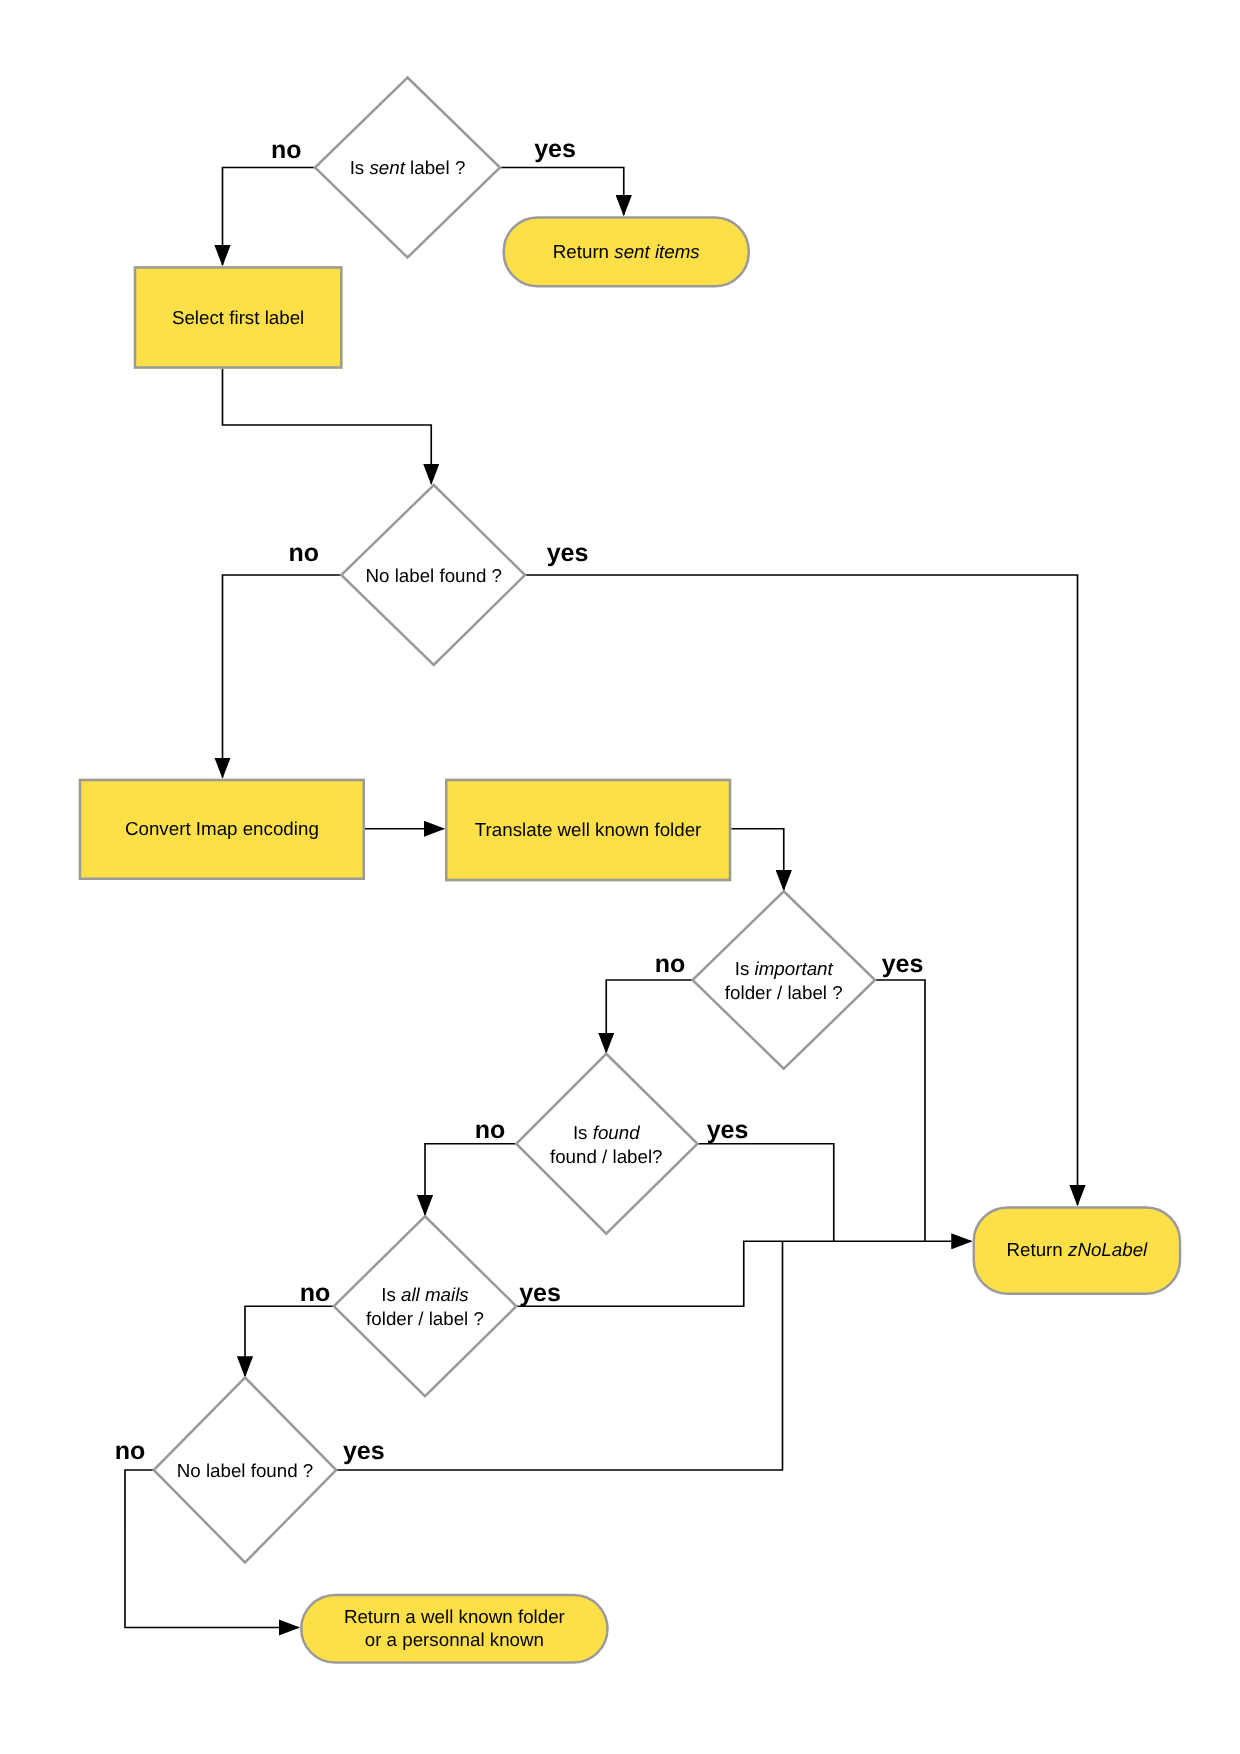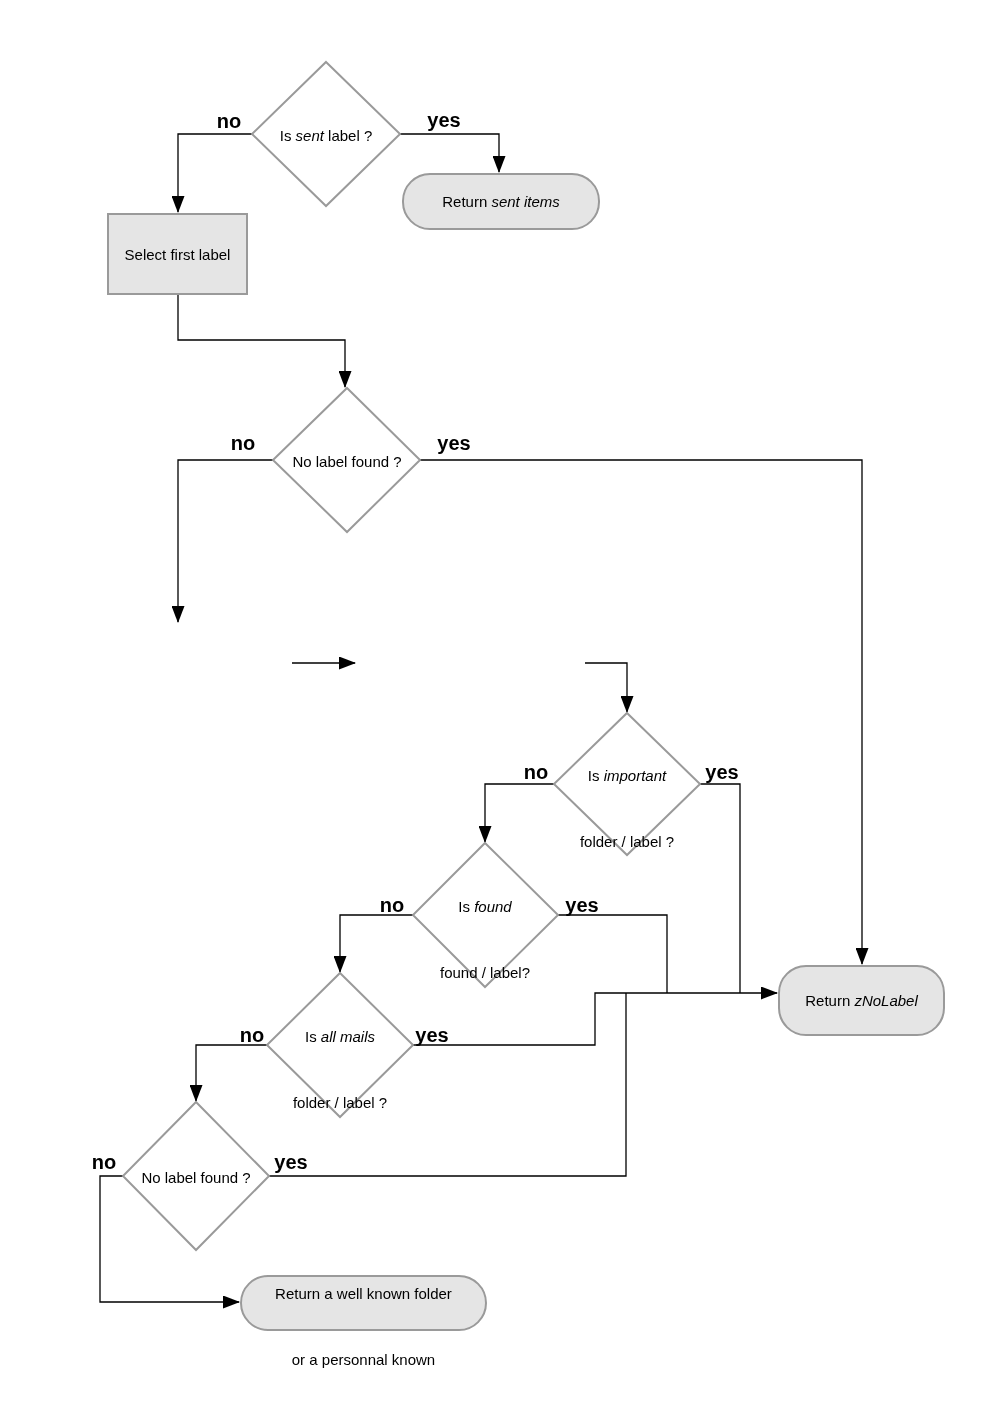--- a/index.html
+++ b/index.html
@@ -19,34 +19,34 @@
   }
   .node {
     position: absolute;
     display: flex;
     flex-direction: column;
     align-items: center;
     justify-content: center;
     text-align: center;
     font-size: 15px;
     line-height: 19px;
-    background: #e5e5e5;
+    background: #fde047;
     border: 2px solid #9a9a9a;
     box-sizing: border-box;
   }
   .terminator { border-radius: 28px; }
   .dlabel {
     position: absolute;
     transform: translate(-50%, -50%);
     text-align: center;
     font-size: 15px;
     line-height: 19px;
     white-space: nowrap;
   }
-  .dline { display: block; margin-top: 47px; }
+  .dline { display: block; }
   .elabel {
     position: absolute;
     transform: translate(-50%, -50%);
     font-size: 20px;
     font-weight: bold;
     white-space: nowrap;
   }
   .it { font-style: italic; }
 </style>
 </head>
@@ -82,25 +82,31 @@
     <g fill="#ffffff" stroke="#9a9a9a" stroke-width="2">
       <polygon points="326,62 400,134 326,206 252,134"></polygon>
       <polygon points="347,388 420,460 347,532 273,460"></polygon>
       <polygon points="627,713 700,784 627,855 554,784"></polygon>
       <polygon points="485,843 558,915 485,987 413,915"></polygon>
       <polygon points="340,973 413,1045 340,1117 267,1045"></polygon>
       <polygon points="196,1102 269,1176 196,1250 123,1176"></polygon>
     </g>
   </svg>
 
-  <div class="node" style="left:107px; top:213px; width:141px; height:82px;">
+  <div class="node" style="left:107px; top:213px; width:167px; height:82px;">
     <span>Select first label</span>
   </div>
 
+  <div class="node" style="left:63px; top:623px; width:229px; height:81px;">
+    <span>Convert Imap encoding</span>
+  </div>
 
+  <div class="node" style="left:356px; top:623px; width:229px; height:82px;">
+    <span>Translate well known folder</span>
+  </div>
 
   <div class="node terminator" style="left:402px; top:173px; width:198px; height:57px;">
     <span><span>Return </span><span class="it">sent items</span></span>
   </div>
 
   <div class="node terminator" style="left:778px; top:965px; width:167px; height:71px;">
     <span><span>Return </span><span class="it">zNoLabel</span></span>
   </div>
 
   <div class="node terminator" style="left:240px; top:1275px; width:247px; height:56px;">

